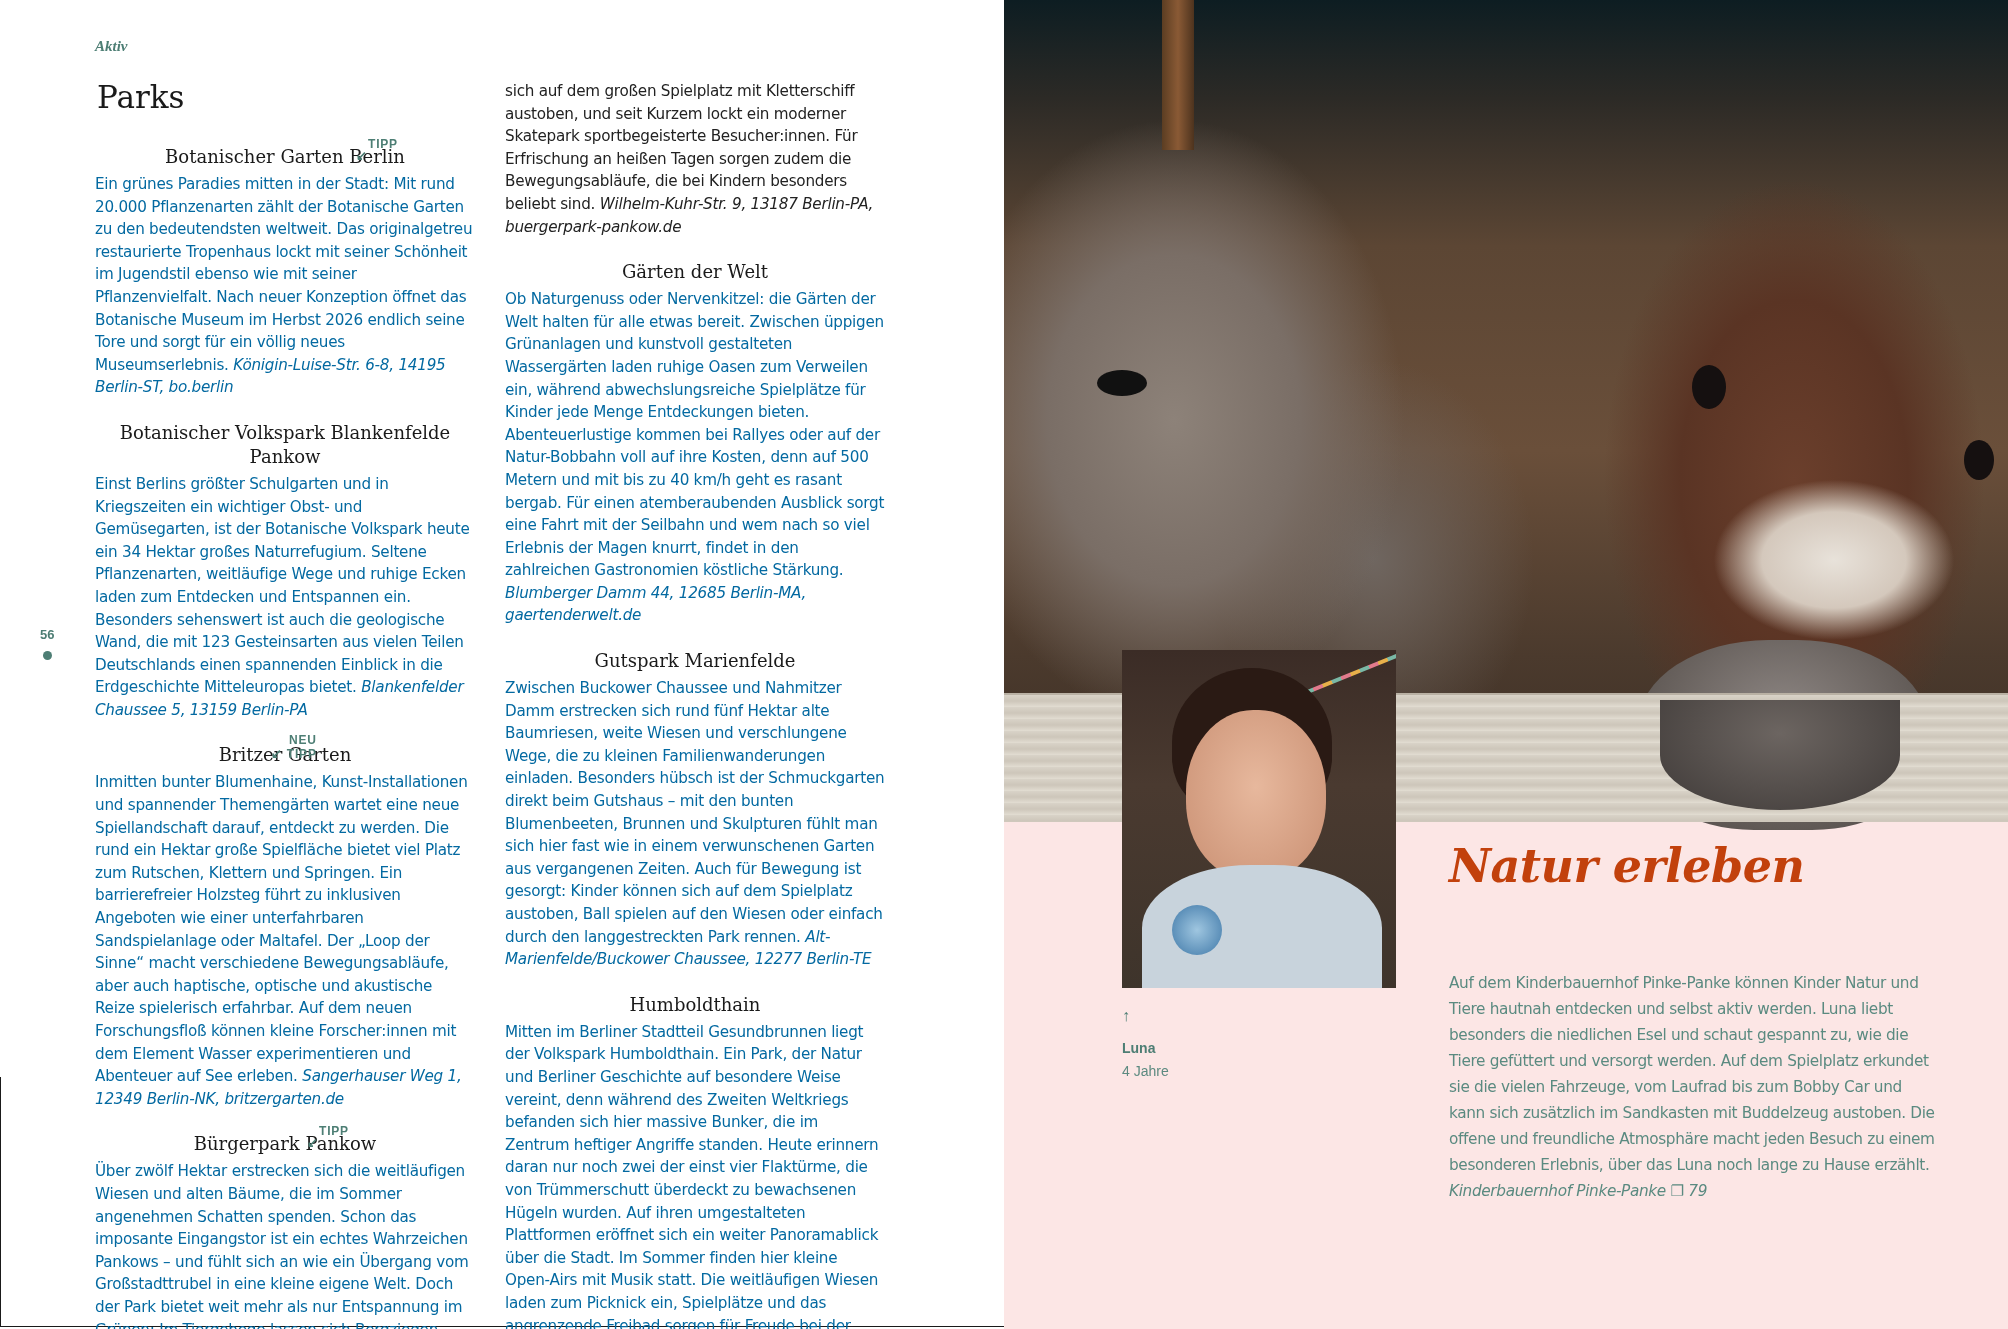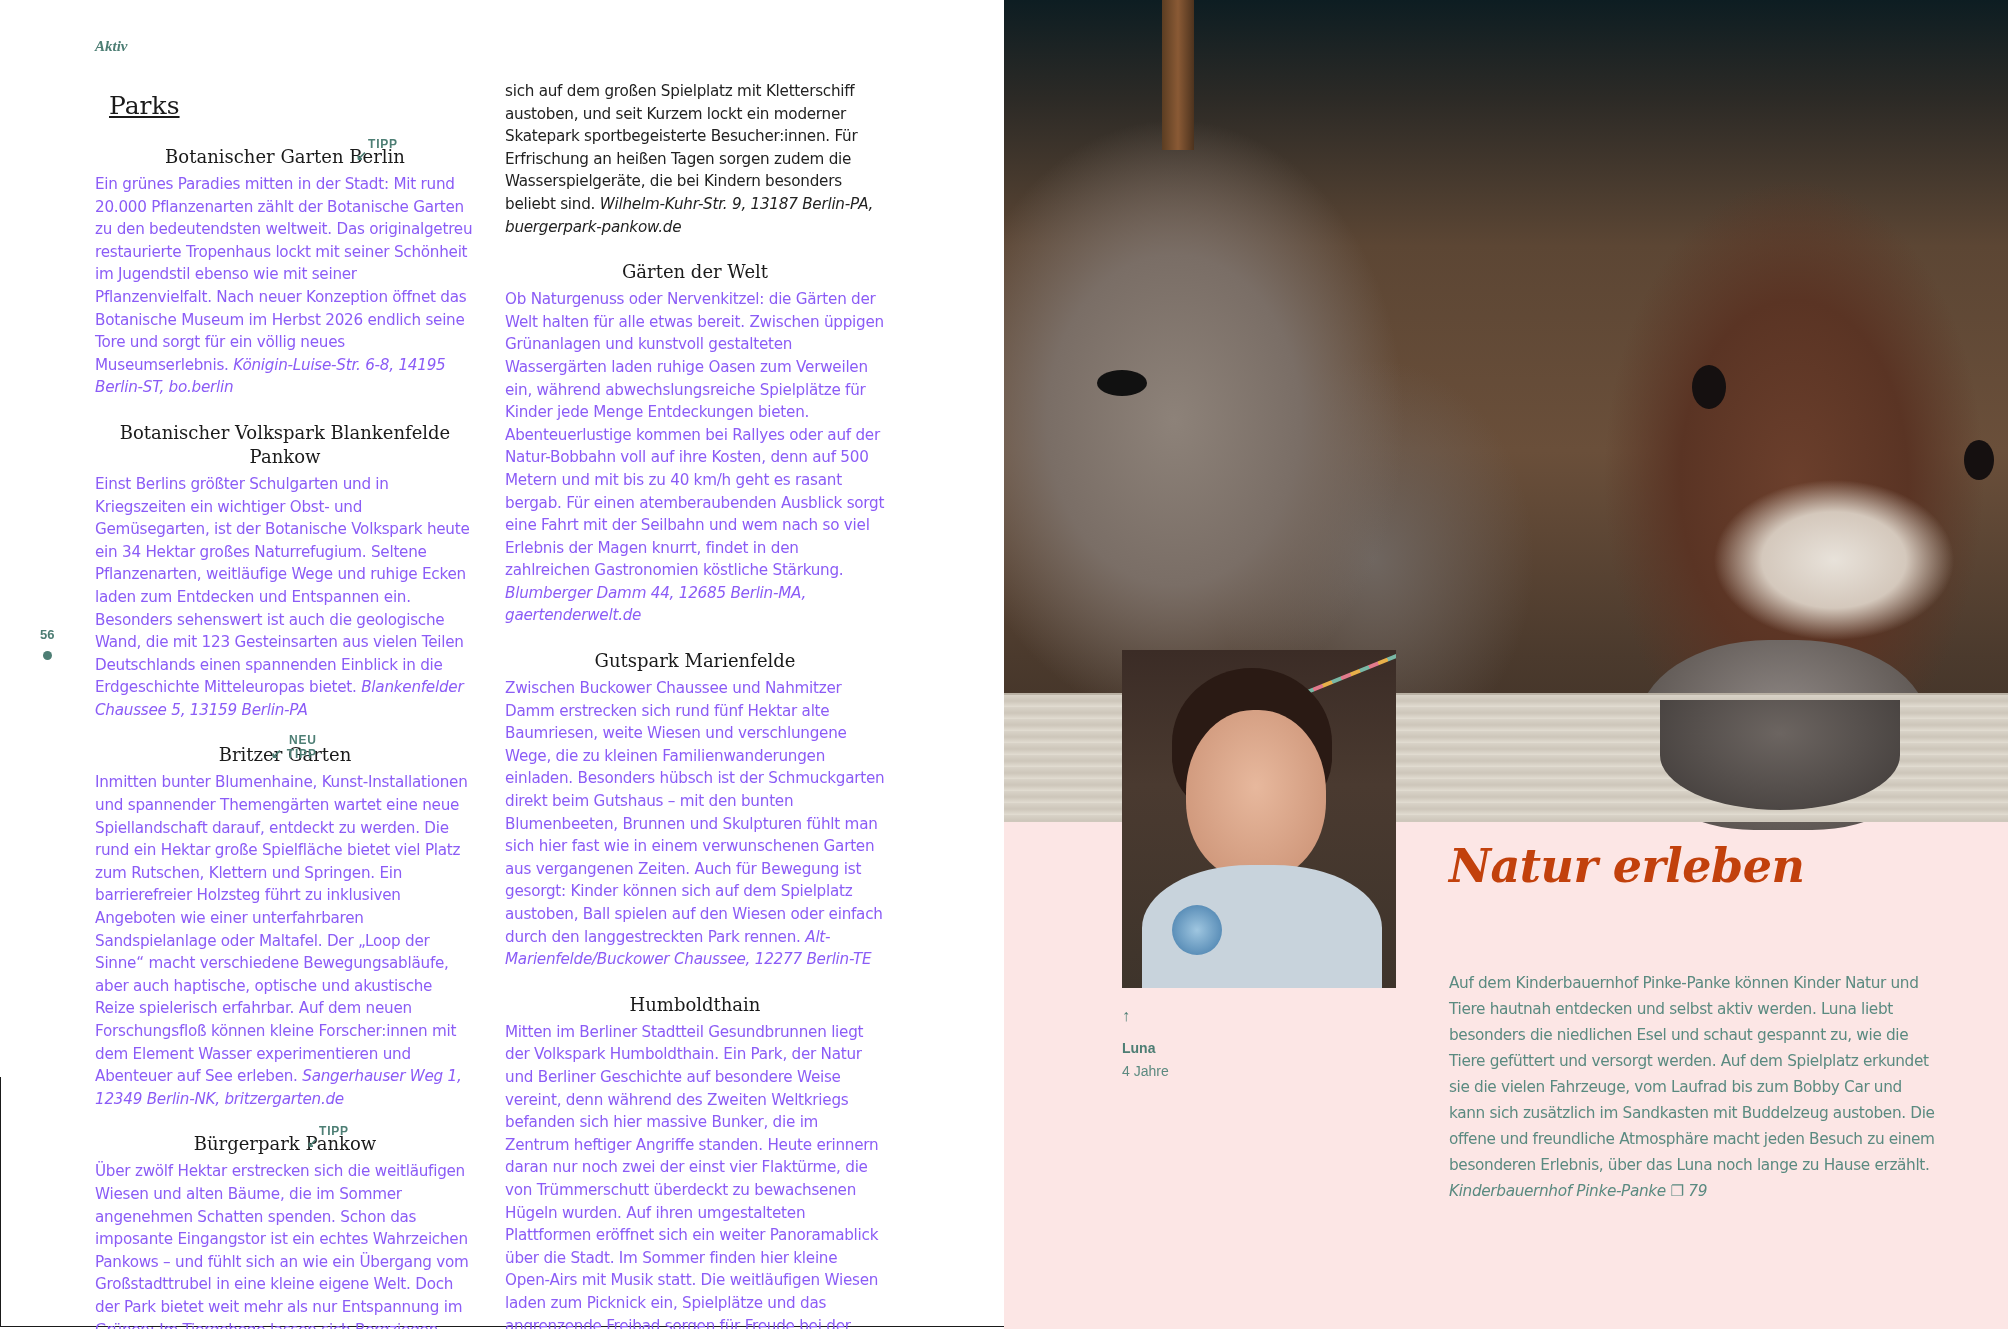--- a/index.html
+++ b/index.html
@@ -2,29 +2,29 @@
 <html><head>
 <meta charset="utf-8">
 <style>
   html, body { margin:0; padding:0; }
   body { width:2008px; height:1329px; position:relative; background:#ffffff; overflow:hidden; font-family:"Liberation Sans", sans-serif; }
   .spread { position:absolute; left:0; top:0; width:2006px; height:1327px; border:1px solid #1a1a1a; box-sizing:border-box; }
   .left-page { position:absolute; left:0; top:0; width:1004px; height:1077px; background:#fff; }
   .right-page { position:absolute; left:1004px; top:0; width:1004px; height:1329px; background:#fce6e5; overflow:hidden; }
 
   .section-kicker { position:absolute; left:95px; top:38px; font-family:"Liberation Serif", serif; font-style:italic; font-weight:bold; font-size:15px; color:#4d7e74; }
-  .page-title { position:absolute; left:94px; top:76px; font-family:"DejaVu Serif", serif; font-size:25px; color:#1a1a1a; margin:15px; font-weight:normal;text-decoration:underline; }
+  .page-title { position:absolute; left:94px; top:76px; font-family:"DejaVu Serif", serif; font-size:31px; color:#1a1a1a; margin:3px; font-weight:normal; }
 
   .col { position:absolute; width:380px; }
   .col-1 { left:95px; top:145px; }
   .col-2 { left:505px; top:80px; }
 
   .entry { position:relative; margin-bottom:22px; }
   .entry h2 { font-family:"DejaVu Serif", serif; font-weight:normal; font-size:18px; color:#1a1a1a; margin:0 0 4px 0; line-height:24px;text-align:center; }
-  .entry p { margin:0; font-size:15.2px; line-height:22.6px; color:#8b5cf6; font-family:"DejaVu Sans", sans-serif; letter-spacing:-0.25px; }
+  .entry p { margin:0; font-size:15.2px; line-height:22.6px; color:#0369a1; font-family:"DejaVu Sans", sans-serif; letter-spacing:-0.25px; }
   .entry p .addr { font-style:italic; }
   .col-2 .continued { margin:0 0 22px 0; font-size:15.2px; line-height:22.6px; color:#222; font-family:"DejaVu Sans", sans-serif; letter-spacing:-0.25px; }
   .col-2 .continued .addr { font-style:italic; }
 
   .tip-marker { position:absolute; font-family:"Liberation Sans", sans-serif; font-weight:bold; font-size:12px; color:#4d7e74; letter-spacing:0.8px; line-height:14px; }
   .tip-marker .arrow { font-size:13px; display:inline-block; }
   .tip-1 { left:273px; top:-8px; }
   .tip-1 .arrow { position:absolute; left:-12px; top:12px; }
   .tip-2 { left:176px; top:-10px; text-align:right; }
   .tip-3 { left:224px; top:-8px; }
@@ -108,21 +108,21 @@
       <div class="tip-marker tip-3">
         <span class="arrow">↙</span>
         <span>TIPP</span>
       </div>
       <h2>Bürgerpark Pankow</h2>
       <p>Über zwölf Hektar erstrecken sich die weitläufigen Wiesen und alten Bäume, die im Sommer angenehmen Schatten spenden. Schon das imposante Eingangstor ist ein echtes Wahrzeichen Pankows – und fühlt sich an wie ein Übergang vom Großstadttrubel in eine kleine eigene Welt. Doch der Park bietet weit mehr als nur Entspannung im Grünen: Im Tiergehege lassen sich Bergziegen beobachten, Kinder können</p>
     </div>
   </div>
 
   <div class="col col-2">
-    <p class="continued"><span>sich auf dem großen Spielplatz mit Kletterschiff austoben, und seit Kurzem lockt ein moderner Skatepark sportbegeisterte Besucher:innen. Für Erfrischung an heißen Tagen sorgen zudem die Wasserspielgeräte, die bei Kindern besonders beliebt sind. </span><span class="addr">Wilhelm-Kuhr-Str. 9, 13187 Berlin-PA, buergerpark-pankow.de</span></p>
+    <p class="continued"><span>sich auf dem großen Spielplatz mit Kletterschiff austoben, und seit Kurzem lockt ein moderner Skatepark sportbegeisterte Besucher:innen. Für Erfrischung an heißen Tagen sorgen zudem die Bewegungsabläufe, die bei Kindern besonders beliebt sind. </span><span class="addr">Wilhelm-Kuhr-Str. 9, 13187 Berlin-PA, buergerpark-pankow.de</span></p>
 
     <div class="entry">
       <h2>Gärten der Welt</h2>
       <p><span>Ob Naturgenuss oder Nervenkitzel: die Gärten der Welt halten für alle etwas bereit. Zwischen üppigen Grünanlagen und kunstvoll gestalteten Wassergärten laden ruhige Oasen zum Verweilen ein, während abwechslungsreiche Spielplätze für Kinder jede Menge Entdeckungen bieten. Abenteuerlustige kommen bei Rallyes oder auf der Natur-Bobbahn voll auf ihre Kosten, denn auf 500 Metern und mit bis zu 40 km/h geht es rasant bergab. Für einen atemberaubenden Ausblick sorgt eine Fahrt mit der Seilbahn und wem nach so viel Erlebnis der Magen knurrt, findet in den zahlreichen Gastronomien köstliche Stärkung. </span><span class="addr">Blumberger Damm 44, 12685 Berlin-MA, gaertenderwelt.de</span></p>
     </div>
 
     <div class="entry">
       <h2>Gutspark Marienfelde</h2>
       <p><span>Zwischen Buckower Chaussee und Nahmitzer Damm erstrecken sich rund fünf Hektar alte Baumriesen, weite Wiesen und verschlungene Wege, die zu kleinen Familienwanderungen einladen. Besonders hübsch ist der Schmuckgarten direkt beim Gutshaus – mit den bunten Blumenbeeten, Brunnen und Skulpturen fühlt man sich hier fast wie in einem verwunschenen Garten aus vergangenen Zeiten. Auch für Bewegung ist gesorgt: Kinder können sich auf dem Spielplatz austoben, Ball spielen auf den Wiesen oder einfach durch den langgestreckten Park rennen. </span><span class="addr">Alt-Marienfelde/Buckower Chaussee, 12277 Berlin-TE</span></p>
     </div>

